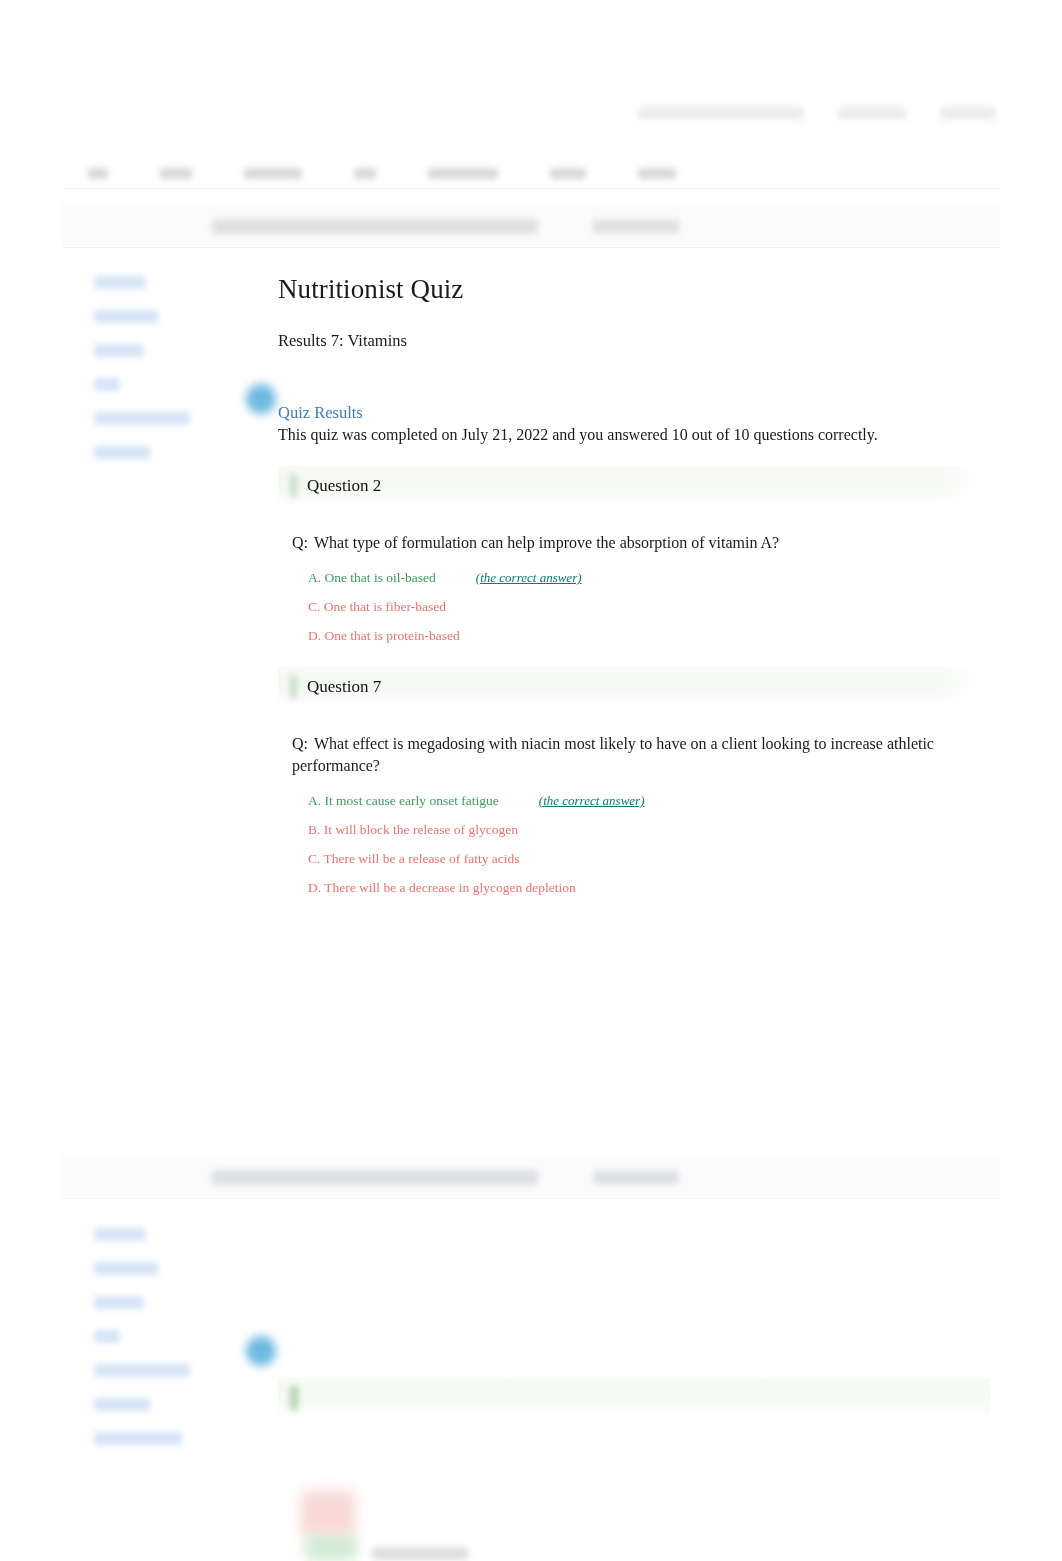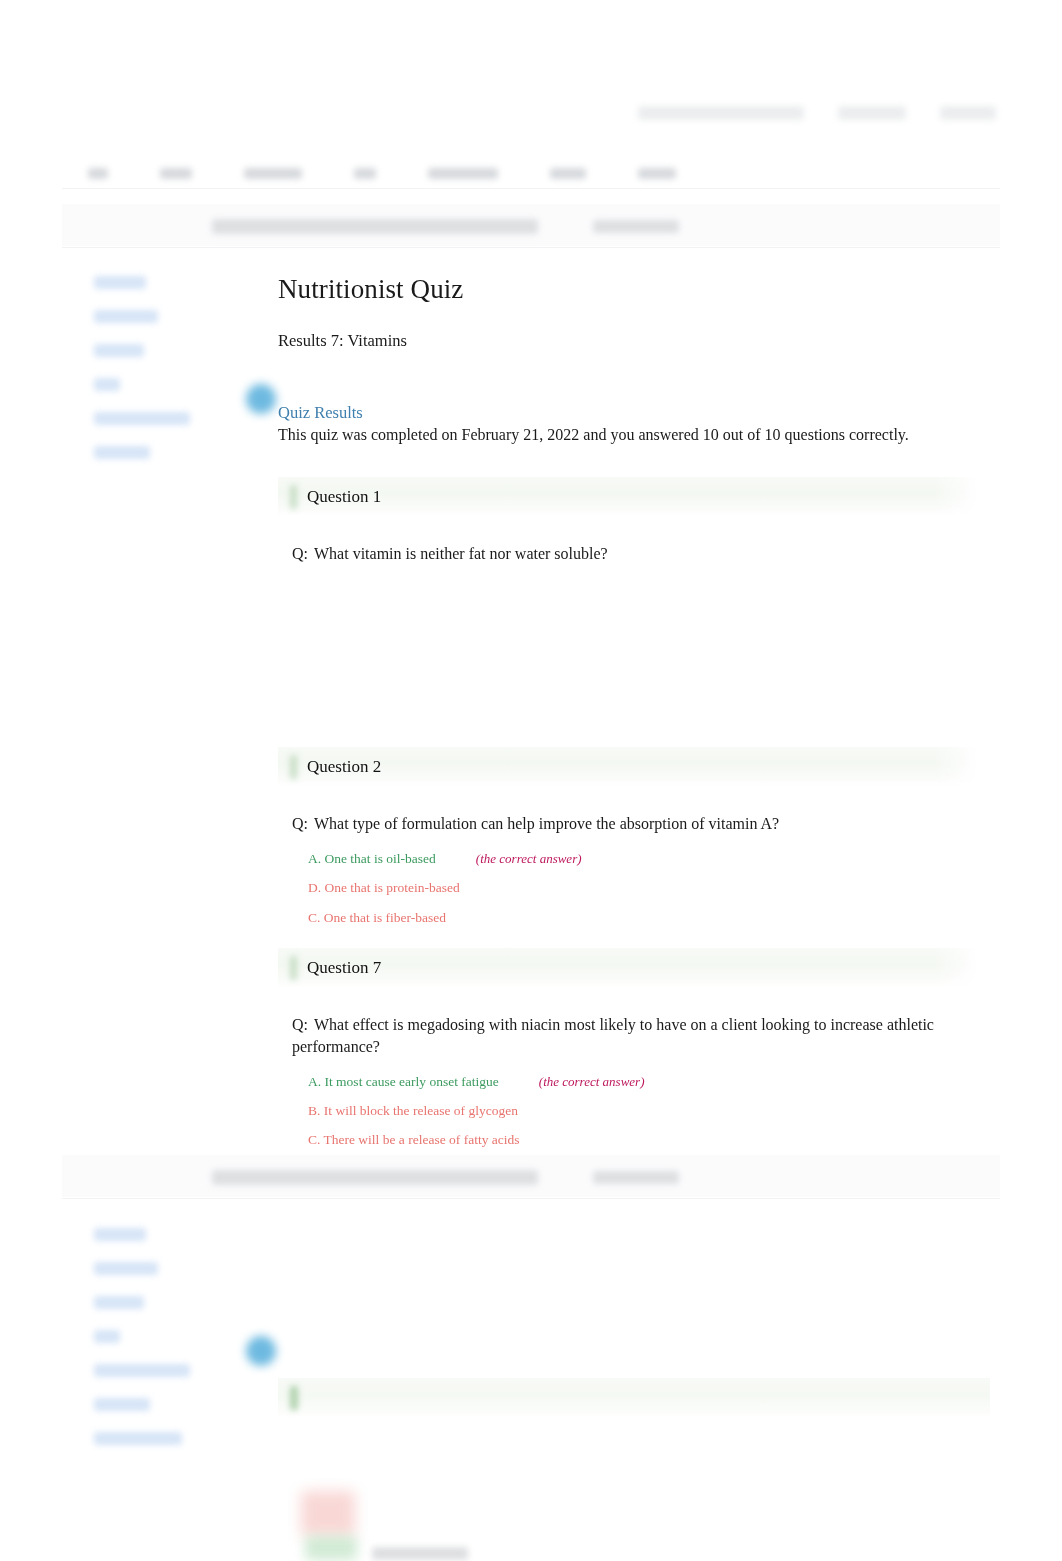--- a/index.html
+++ b/index.html
@@ -195,25 +195,26 @@
     font-size: 13.5px;
     line-height: 1.2;
     margin-bottom: 13px;
     display: flex;
     align-items: flex-start;
   }
   .arow:last-child { margin-bottom: 0; }
   .atext-correct { color: #3c9a5f; }
   .atext-wrong   { color: #e8746f; }
   .correct-note {
-    color: #be185d;
+    color: #0f766e;
     font-style: italic;
     font-size: 13px;
     margin-left: 40px;
     white-space: nowrap;
+    text-decoration: underline;
   }
 
   
   #q1 { margin-top: 33px; }
   #q1 .qspacer { height: 160px; }
   #q2 { margin-top: 22px; }
   #q3 { margin-top: 22px; }
 
   
   .empty-qheader {
@@ -320,51 +321,41 @@
     <div class="side-item"><span class="blur blur-blue" style="width:96px"></span></div>
     <div class="side-item"><span class="blur blur-blue" style="width:56px"></span></div>
     <div class="side-badge"></div>
   </div>
 
   <div class="content">
     <h1 class="quiz-title">Nutritionist Quiz</h1>
     <div class="chapter">Results 7: Vitamins</div>
 
     <div class="results-head">Quiz Results</div>
-    <div class="results-text">This quiz was completed on February 21, 2022 and you answered 10 out of 10 questions correctly.</div>
-
-    <div class="qblock" id="q1">
-      <div class="qheader">
-        <span class="qheader-label">Question 1</span>
-        <span class="qheader-fade"></span>
-      </div>
-      <div class="qtext">
-        <span class="qlabel">Q:</span><span>What vitamin is neither fat nor water soluble?</span>
-      </div>
-      <div class="qspacer"></div>
-    </div>
+    <div class="results-text">This quiz was completed on July 21, 2022 and you answered 10 out of 10 questions correctly.</div>
+
 
     <div class="qblock" id="q2">
       <div class="qheader">
         <span class="qheader-label">Question 2</span>
         <span class="qheader-fade"></span>
       </div>
       <div class="qtext">
         <span class="qlabel">Q:</span><span>What type of formulation can help improve the absorption of vitamin A?</span>
       </div>
       <div class="answers">
         <div class="arow">
           <span class="atext-correct">A. One that is oil-based</span>
           <span class="correct-note">(the correct answer)</span>
         </div>
         <div class="arow">
+          <span class="atext-wrong">C. One that is fiber-based</span>
+        </div>
+        <div class="arow">
           <span class="atext-wrong">D. One that is protein-based</span>
-        </div>
-        <div class="arow">
-          <span class="atext-wrong">C. One that is fiber-based</span>
         </div>
       </div>
     </div>
 
     <div class="qblock" id="q3">
       <div class="qheader">
         <span class="qheader-label">Question 7</span>
         <span class="qheader-fade"></span>
       </div>
       <div class="qtext">

